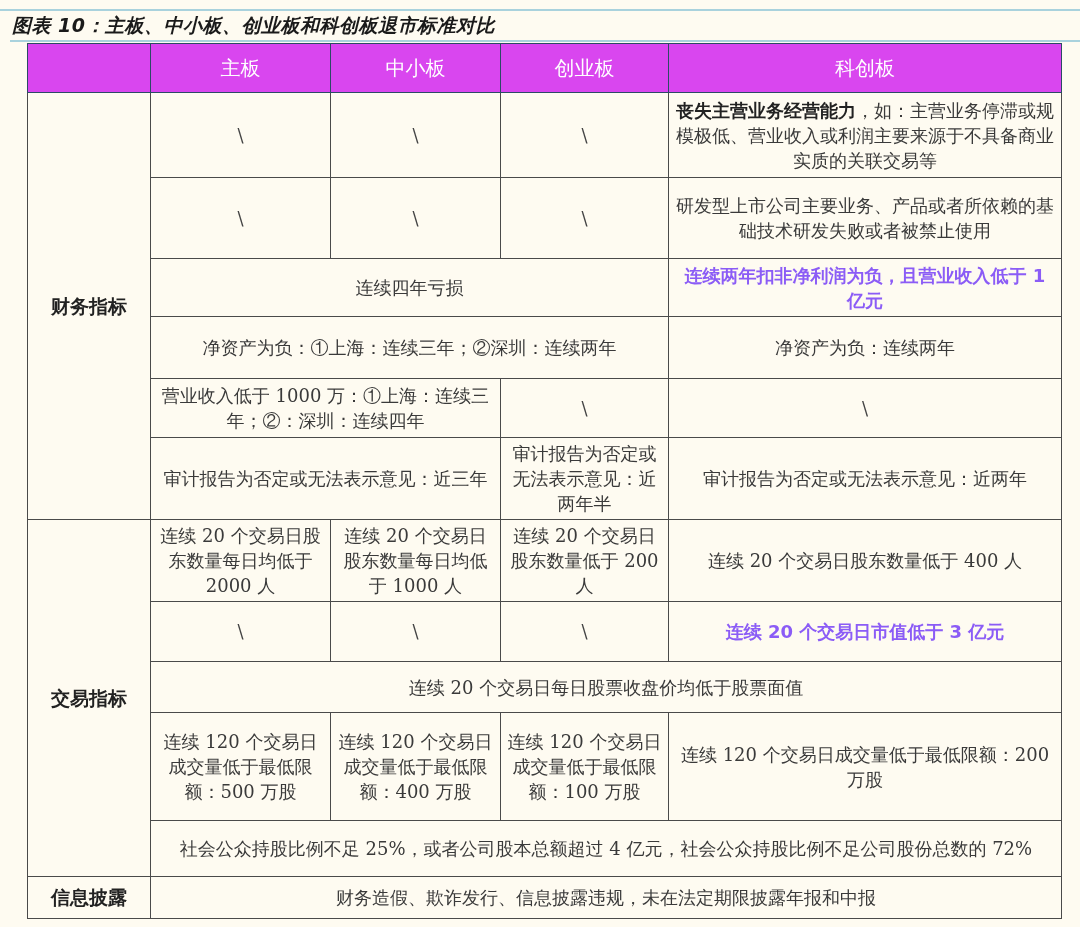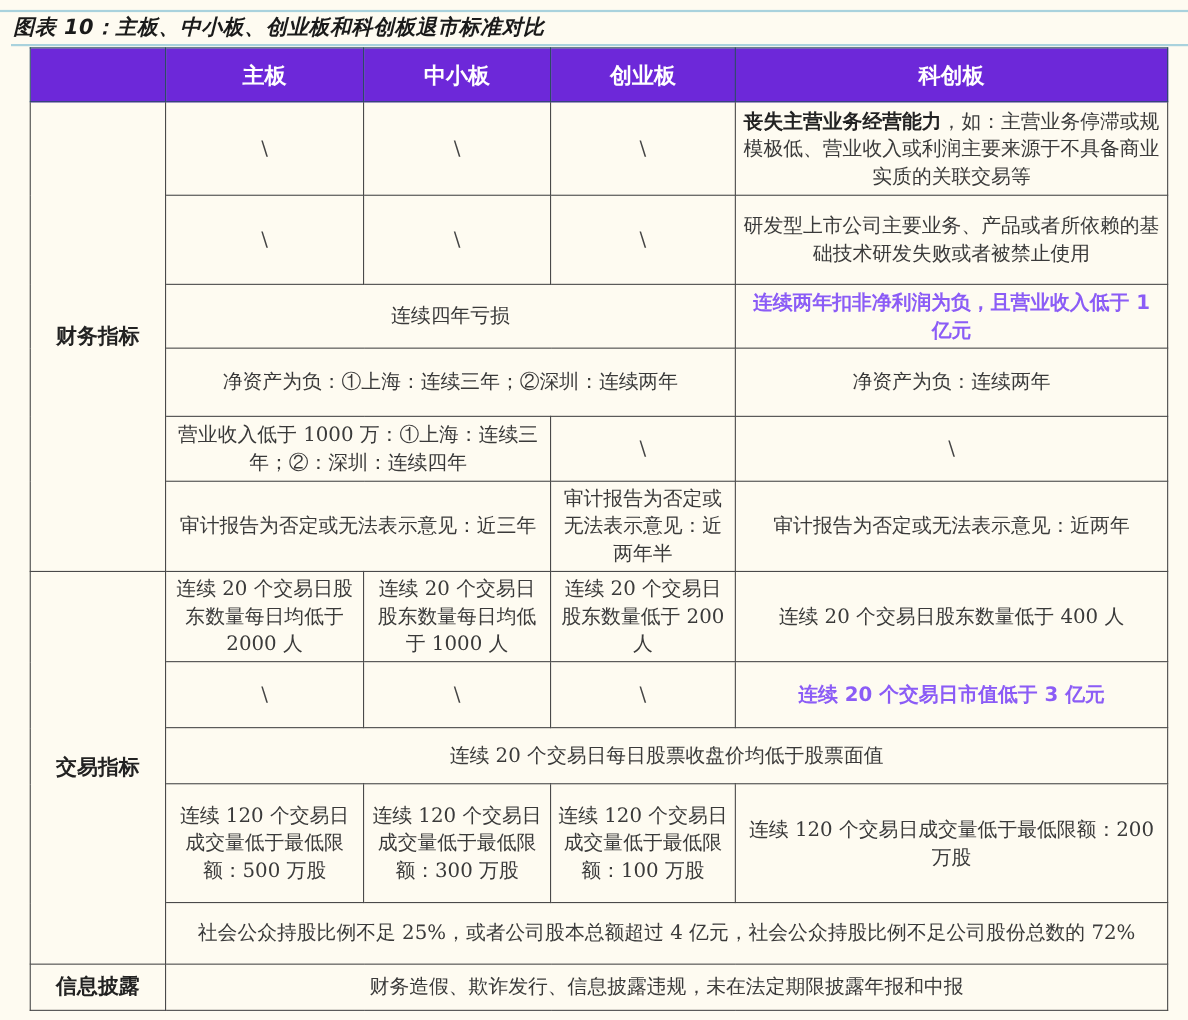--- a/index.html
+++ b/index.html
@@ -17,21 +17,21 @@
   table {
     position:absolute; left:27px; top:43px; border-collapse:collapse; table-layout:fixed;
     width:1034px;
   }
   td, th {
     border:1px solid #4a4a4a; text-align:center; vertical-align:middle;
     font-size:18px; line-height:25px; padding:0 6px; color:#3a3a3a;
     font-family:"DejaVu Serif","Liberation Serif",serif;
   }
   th {
-    background:#6d28d9; color:#ffffff; font-weight:bold; font-size:20px;
+    background:#d946ef; color:#ffffff; font-weight:normal; font-size:20px;
     font-family:"DejaVu Sans","Liberation Sans",sans-serif; height:48px; padding:0;
     border-color:#2c4a66;
   }
   td.cat {
     font-family:"DejaVu Sans","Liberation Sans",sans-serif; font-weight:bold; color:#222; font-size:19px;
   }
   td.bold { font-weight:bold; color:#8b5cf6; font-family:"DejaVu Sans","Liberation Sans",sans-serif; }
   .b { font-weight:bold; color:#222; font-family:"DejaVu Sans","Liberation Sans",sans-serif; }
   .slash { font-size:18px; color:#444; }
   .t-left { text-align:center; }
@@ -113,21 +113,21 @@
       <td class="slash">\</td>
       <td class="bold">连续 20 个交易日市值低于 3 亿元</td>
     </tr>
 
     <tr style="height:51px">
       <td colspan="4">连续 20 个交易日每日股票收盘价均低于股票面值</td>
     </tr>
 
     <tr style="height:108px">
       <td>连续 120 个交易日成交量低于最低限额：500 万股</td>
-      <td>连续 120 个交易日成交量低于最低限额：300 万股</td>
+      <td>连续 120 个交易日成交量低于最低限额：400 万股</td>
       <td>连续 120 个交易日成交量低于最低限额：100 万股</td>
       <td>连续 120 个交易日成交量低于最低限额：200 万股</td>
     </tr>
 
     <tr style="height:56px">
       <td colspan="4">社会公众持股比例不足 25%，或者公司股本总额超过 4 亿元，社会公众持股比例不足公司股份总数的 72%</td>
     </tr>
 
     <tr style="height:42px">
       <td class="cat">信息披露</td>

